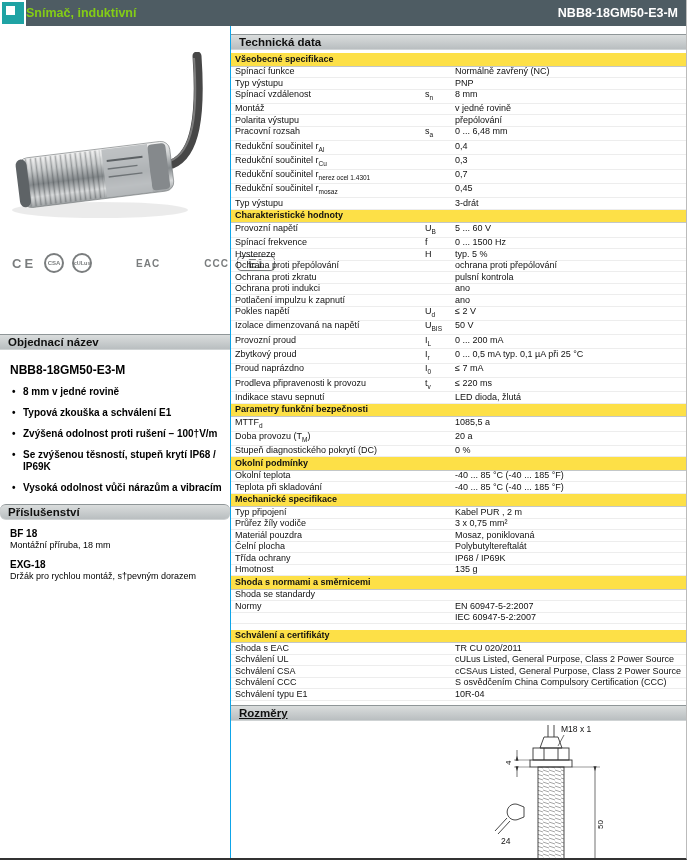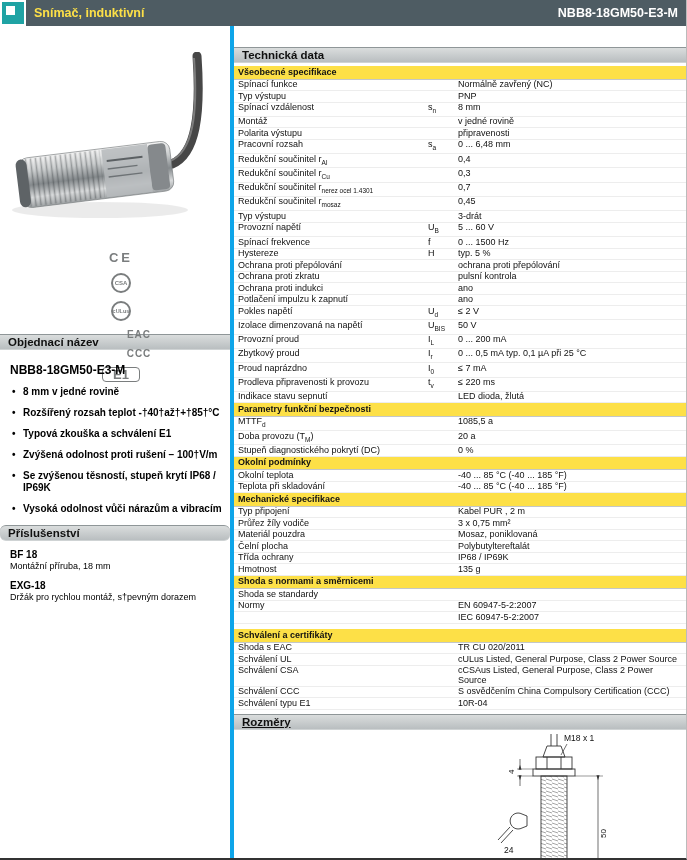--- a/index.html
+++ b/index.html
@@ -3,31 +3,31 @@
 <meta charset="utf-8">
 <style>
   *{box-sizing:border-box;margin:0;padding:0;}
   body{background:#e8e8e8;font-family:"Liberation Sans","DejaVu Sans",sans-serif;}
   .page{width:687px;height:860px;background:#fff;position:relative;overflow:hidden;border-bottom:2px solid #333;border-right:1px solid #bbb;}
   
   .topbar{height:26px;background:#4e5c63;display:flex;align-items:center;}
   .logo-box{width:26px;height:26px;background:#fff;padding:2px;flex:0 0 auto;}
   .logo-sq{width:22px;height:22px;background:#1fa3a4;position:relative;}
   .logo-sq::after{content:"";position:absolute;left:4px;top:4px;width:9px;height:9px;background:#fff;}
-  .topbar .tl{color:#fde047;font-weight:bold;font-size:12.5px;margin-left:8px;}
+  .topbar .tl{color:#84cc16;font-weight:bold;font-size:12.5px;}
   .topbar .tr{color:#fff;font-weight:bold;font-size:12.5px;margin-left:auto;margin-right:8px;}
   
   .content{display:flex;height:834px;}
   .left{width:230px;flex:0 0 auto;padding-top:26px;}
-  .right{flex:1;border-left:4px solid #0ea5e9;padding-top:21px;overflow:hidden;}
+  .right{flex:1;border-left:1px solid #0ea5e9;padding-top:8px;overflow:hidden;}
   
   .gbar{height:16px;line-height:15px;background:linear-gradient(180deg,#dadddd,#b9bec0);border-top:1px solid #8f9698;border-bottom:1px solid #cfd3d4;font-weight:bold;font-size:11.5px;color:#101010;padding-left:8px;}
   
   .photo{height:192px;position:relative;}
-  .certs{display:flex;align-items:center;gap:8px;padding:6px 0 0 12px;height:32px;flex-direction:column;}
+  .certs{display:flex;align-items:center;gap:8px;padding:6px 0 0 12px;height:32px;}
   .cert{color:#7a7d7e;display:inline-flex;align-items:center;justify-content:center;flex:0 0 auto;}
   .cert-ce{font-size:13px;font-weight:bold;letter-spacing:3px;}
   .cert-circle{width:20px;height:20px;border:2px solid #7a7d7e;border-radius:50%;font-size:6px;font-weight:bold;}
   .cert-ul{font-size:5.5px;}
   .cert-text{font-size:10px;font-weight:bold;letter-spacing:1px;padding-left:36px;}
   .cert-e1{width:38px;height:15px;border:1.5px solid #7a7d7e;border-radius:4px;font-size:13px;font-weight:bold;text-align:center;}
   .bar-order{margin-top:58px;}
   .order-code{font-weight:bold;font-size:12px;padding:13px 0 5px 10px;}
   ul.features{list-style:none;margin:4px 8px 0 12px;}
   ul.features li{font-size:10px;font-weight:bold;line-height:12px;margin-bottom:9px;padding-left:11px;position:relative;}
@@ -105,21 +105,20 @@
         <span class="cert cert-text">EAC</span>
         <span class="cert cert-text">CCC</span>
         <span class="cert cert-e1">E1</span>
       </div>
 
       <div class="gbar bar-order">Objednací název</div>
       <div class="order-code">NBB8-18GM50-E3-M</div>
 
       <ul class="features">
           <li>8 mm v jedné rovině</li>
-          <li>Rozšířený  rozsah teplot -†40†až†+†85†°C</li>
           <li>Typová zkouška a schválení E1</li>
           <li>Zvýšená odolnost proti rušení – 100†V/m</li>
           <li>Se zvýšenou těsností, stupeň krytí IP68 / IP69K</li>
           <li>Vysoká odolnost vůči nárazům a vibracím</li>
         </ul>
 
       <div class="gbar bar-acc">Příslušenství</div>
       <div>
           <div class="acc-item">
             <div class="acc-code">BF 18</div>
@@ -158,21 +157,21 @@
               <td class="val">8 mm</td>
             </tr>
             <tr class="data-row">
               <td class="lbl">Montáž</td>
               <td class="sym"></td>
               <td class="val">v jedné rovině</td>
             </tr>
             <tr class="data-row">
               <td class="lbl">Polarita výstupu</td>
               <td class="sym"></td>
-              <td class="val">připravenosti</td>
+              <td class="val">přepólování</td>
             </tr>
             <tr class="data-row">
               <td class="lbl">Pracovní rozsah</td>
               <td class="sym">s<sub>a</sub></td>
               <td class="val">0 ... 6,48 mm</td>
             </tr>
             <tr class="data-row">
               <td class="lbl">Redukční součinitel r<sub>Al</sub></td>
               <td class="sym"></td>
               <td class="val">0,4</td>
@@ -189,20 +188,23 @@
             </tr>
             <tr class="data-row">
               <td class="lbl">Redukční součinitel r<sub>mosaz</sub></td>
               <td class="sym"></td>
               <td class="val">0,45</td>
             </tr>
             <tr class="data-row">
               <td class="lbl">Typ výstupu</td>
               <td class="sym"></td>
               <td class="val">3-drát</td>
+            </tr>
+            <tr class="section-row">
+              <td colspan="3">Charakteristické hodnoty</td>
             </tr>
             <tr class="data-row">
               <td class="lbl">Provozní napětí</td>
               <td class="sym">U<sub>B</sub></td>
               <td class="val">5 ... 60 V</td>
             </tr>
             <tr class="data-row">
               <td class="lbl">Spínací frekvence</td>
               <td class="sym">f</td>
               <td class="val">0 ... 1500 Hz</td>

